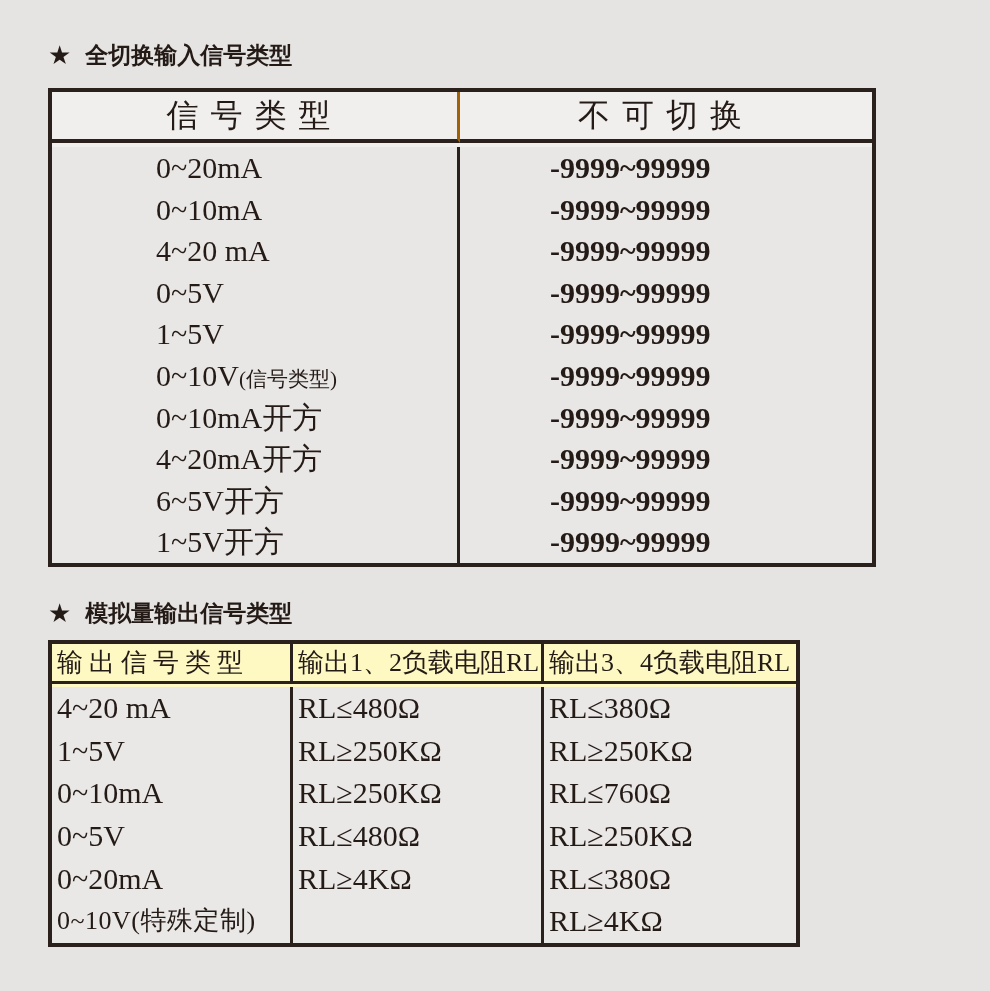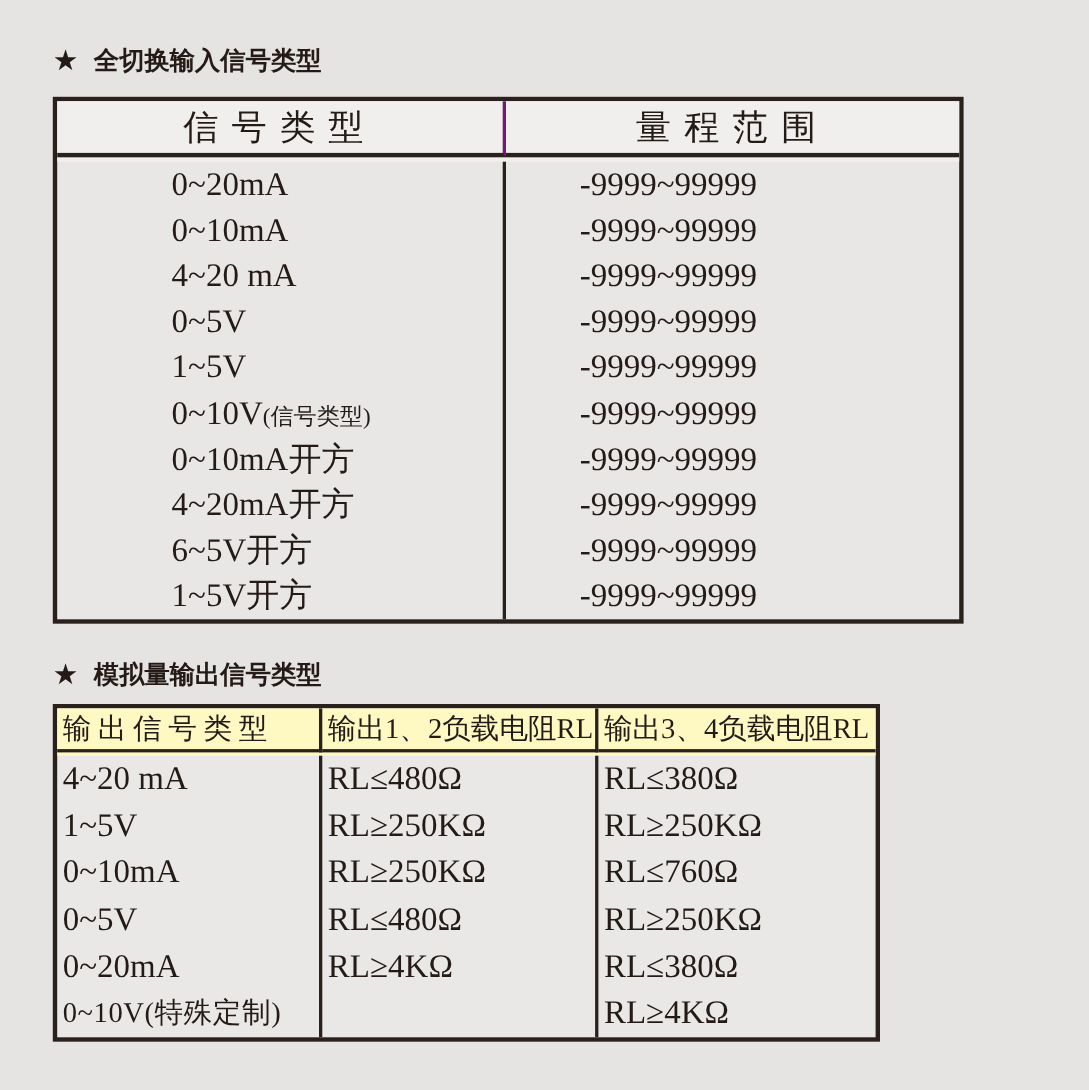--- a/index.html
+++ b/index.html
@@ -30,29 +30,29 @@
   }
   .table1 .hdr {
     display:grid; grid-template-columns:408px 1fr;
     height:55px; background:#f1efee;
   }
   .table1 .hdr > div {
     height:51px; border-bottom:4px solid #2b211c;
     display:flex; align-items:center; justify-content:center;
     font-size:32px; letter-spacing:12px; white-space:nowrap;
   }
-  .table1 .hdr > div:first-child { border-right:3px solid #701a75; }
+  .table1 .hdr > div:first-child { border-right:3px solid #a16207; }
   .table1 .body { display:grid; grid-template-columns:408px 1fr; height:416px; }
   .table1 .col1 { border-right:3px solid #2b211c; }
   .t1row {
     height:41.6px; line-height:41.6px;
     font-size:30px; white-space:nowrap;
   }
   .col1 .t1row { padding-left:104px; }
-  .col2 .t1row { padding-left:67px; }
+  .col2 .t1row { padding-left:90px;font-weight:bold; }
   .t1row .note { font-size:21px; }
 
   
   .table2 {
     position:absolute; left:48px; top:640px;
     width:752px; height:307px;
     border:4px solid #2b211c; background:#eae8e7;
   }
   .table2 .hdr {
     display:grid; grid-template-columns:241px 251px 1fr;
@@ -78,21 +78,21 @@
 <body>
 
 <div class="section-heading" id="heading-input">
   <span class="star">★</span>
   <span>全切换输入信号类型</span>
 </div>
 
 <div class="table1">
   <div class="hdr">
     <div>信号类型</div>
-    <div>量程范围</div>
+    <div>不可切换</div>
   </div>
   <div class="body">
     <div class="col1">
       <div class="t1row"><span>0~20mA</span></div>
       <div class="t1row"><span>0~10mA</span></div>
       <div class="t1row"><span>4~20 mA</span></div>
       <div class="t1row"><span>0~5V</span></div>
       <div class="t1row"><span>1~5V</span></div>
       <div class="t1row"><span>0~10V</span><span class="note">(信号类型)</span></div>
       <div class="t1row"><span>0~10mA开方</span></div>

